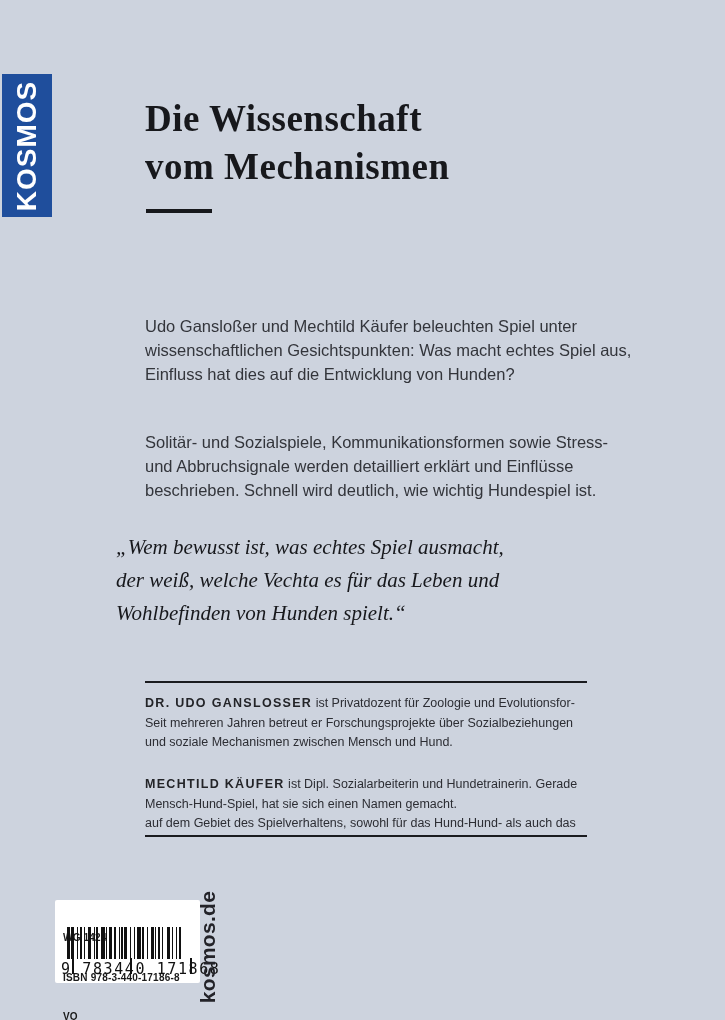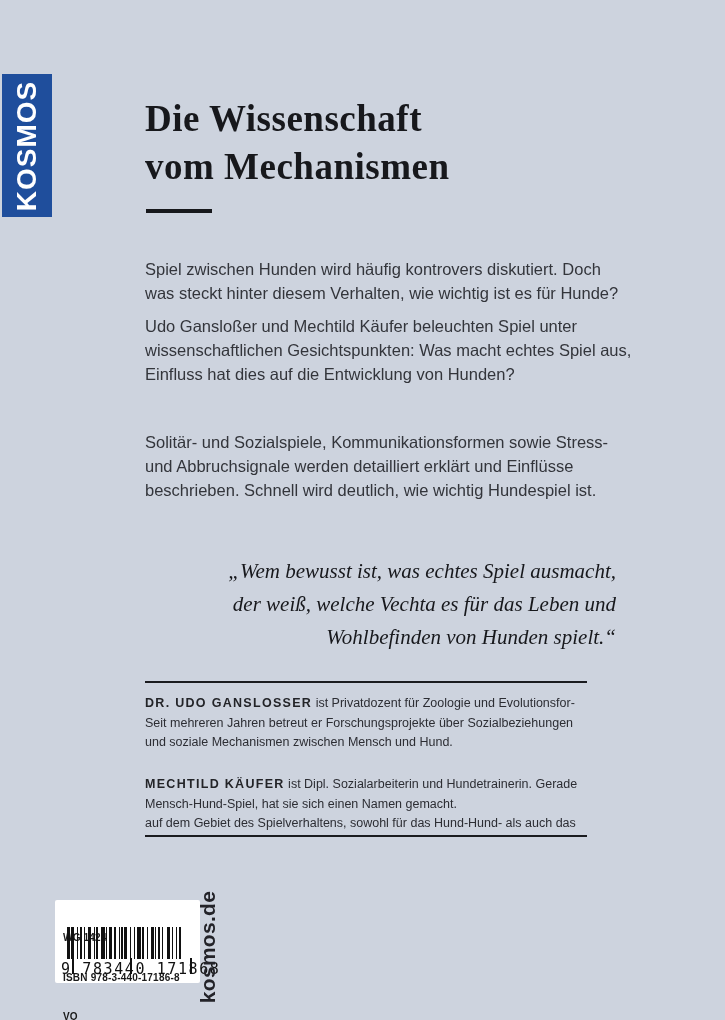--- a/index.html
+++ b/index.html
@@ -34,23 +34,23 @@
     position:absolute;left:145px;
     font-size:16.5px;line-height:24px;font-weight:500;color:#33353b;
     white-space:nowrap;
   }
   .para span{display:block;}
   .para.p1{top:257px;}
   .para.p2{top:314px;}
   .para.p3{top:400px;margin-top:30px;}
   
   .quote{
-    position:absolute;left:116px;top:531px;width:500px;text-align:right;
+    position:absolute;left:116px;top:531px;width:500px;text-align:left;
     font-family:"Liberation Serif",serif;font-style:italic;
-    font-size:21px;line-height:33px;color:#17181c;margin-top:24px;
+    font-size:21px;line-height:33px;color:#17181c;
   }
   .quote span{display:block;white-space:nowrap;}
   
   .rule{position:absolute;left:145px;width:442px;height:2px;background:#1a1b1f;}
   .rule.r1{top:681px;}
   .rule.r2{top:835px;}
   
   .bio{
     position:absolute;left:145px;
     font-size:12.5px;line-height:19.5px;font-weight:500;color:#2c2d33;
@@ -99,24 +99,20 @@
   <div class="logo-box">
     <span class="logo-text">KOSMOS</span>
   </div>
 
   <div class="title">
     <span>Die Wissenschaft</span>
     <span>vom Mechanismen</span>
   </div>
   <div class="title-dash"></div>
 
-  <div class="para p1">
-    <span>Spiel zwischen Hunden wird häufig kontrovers diskutiert. Doch</span>
-    <span>was steckt hinter diesem Verhalten, wie wichtig ist es für Hunde?</span>
-  </div>
 
   <div class="para p2">
     <span>Udo Gansloßer und Mechtild Käufer beleuchten Spiel unter</span>
     <span>wissenschaftlichen Gesichtspunkten: Was macht echtes Spiel aus,</span>
     <span>Einfluss hat dies auf die Entwicklung von Hunden?</span>
   </div>
 
   <div class="para p3">
     <span>Solitär- und Sozialspiele, Kommunikationsformen sowie Stress-</span>
     <span>und Abbruchsignale werden detailliert erklärt und Einflüsse</span>

